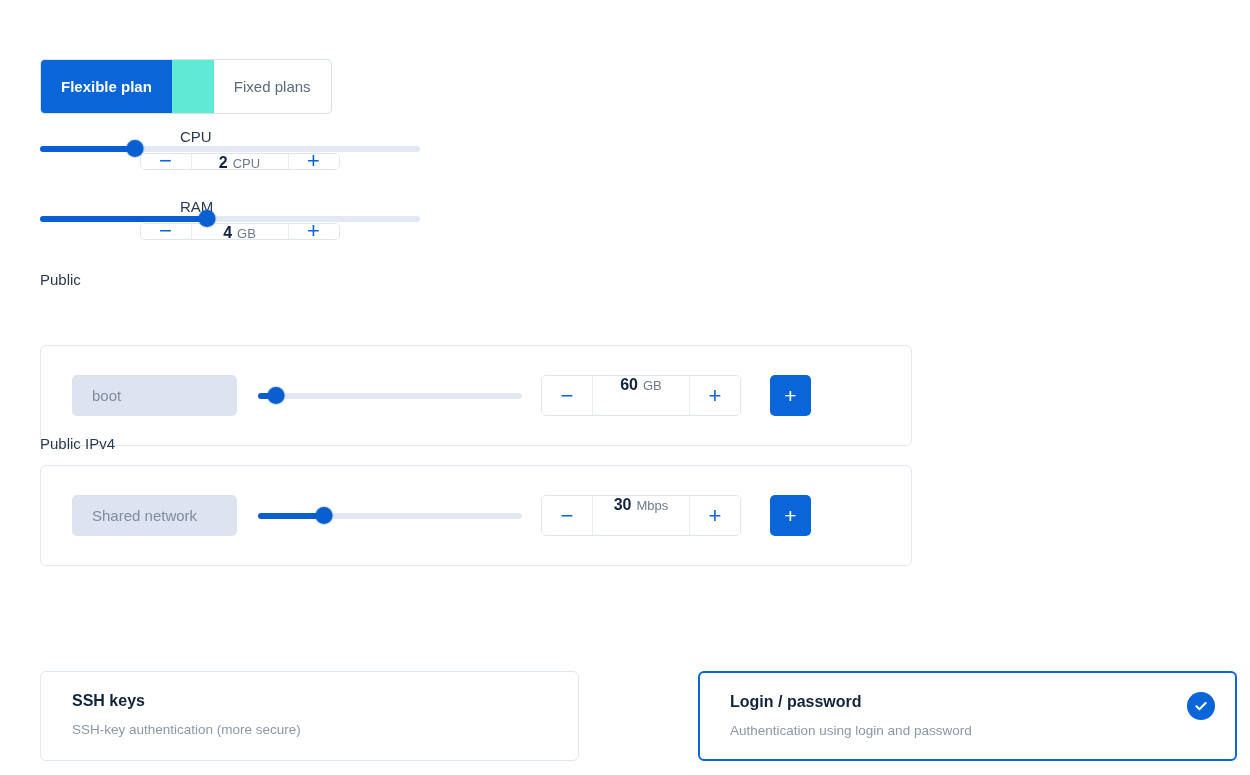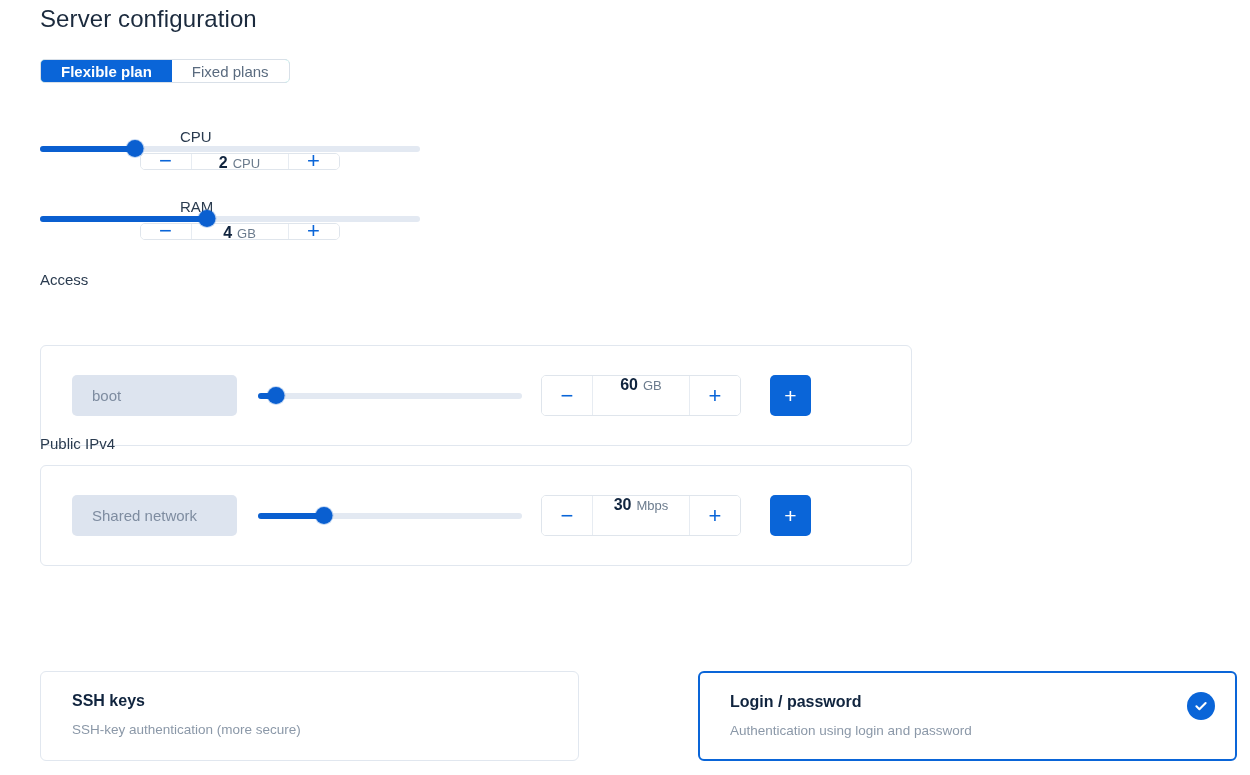--- a/index.html
+++ b/index.html
@@ -28,27 +28,28 @@
     letter-spacing: .1px;
     white-space: nowrap;
   }
   #server-config-title { left: 40px; top: 5px; }
   #access-pref-title   { left: 40px; top: 615px; }
 
   
   .tabs {
     position: absolute;
     left: 40px; top: 59px;
-    height: 24px;
+    height: 55px;
     display: flex;
     border: 1px solid #d9e0e8;
     border-radius: 5px;
     overflow: hidden;
     background: #5eead4;
     box-sizing: border-box;
+    gap: 42px;
   }
   .tab {
     display: flex;
     align-items: center;
     justify-content: center;
     padding: 0 20px;
     font-size: 15px;
     color: #5a6b7f;
     background: #fff;
     cursor: pointer;
@@ -261,21 +262,20 @@
     display: flex;
     align-items: center;
     justify-content: center;
   }
 </style>
 </head>
 <body>
 
 <div class="page">
 
-  <div class="section-title" id="server-config-title">Server configuration</div>
 
   <div class="tabs">
     <div class="tab active">
       <span>Flexible plan</span>
     </div>
     <div class="tab">
       <span>Fixed plans</span>
     </div>
   </div>
 
@@ -318,21 +318,21 @@
       <div class="value">
         <span class="num">4</span>
         <span class="unit">GB</span>
       </div>
       <div class="btn plus">
         <span>+</span>
       </div>
     </div>
   </div>
 
-  <div class="group-label" id="label-volumes">Access</div>
+  <div class="group-label" id="label-volumes">Public</div>
 
   <div class="group-box" id="box-volumes">
     <div class="group-row">
 
       <div class="name-pill">
         <span>boot</span>
       </div>
 
       <div class="slider" style="width:264px;margin-left:21px;">
         <div class="track"></div>

